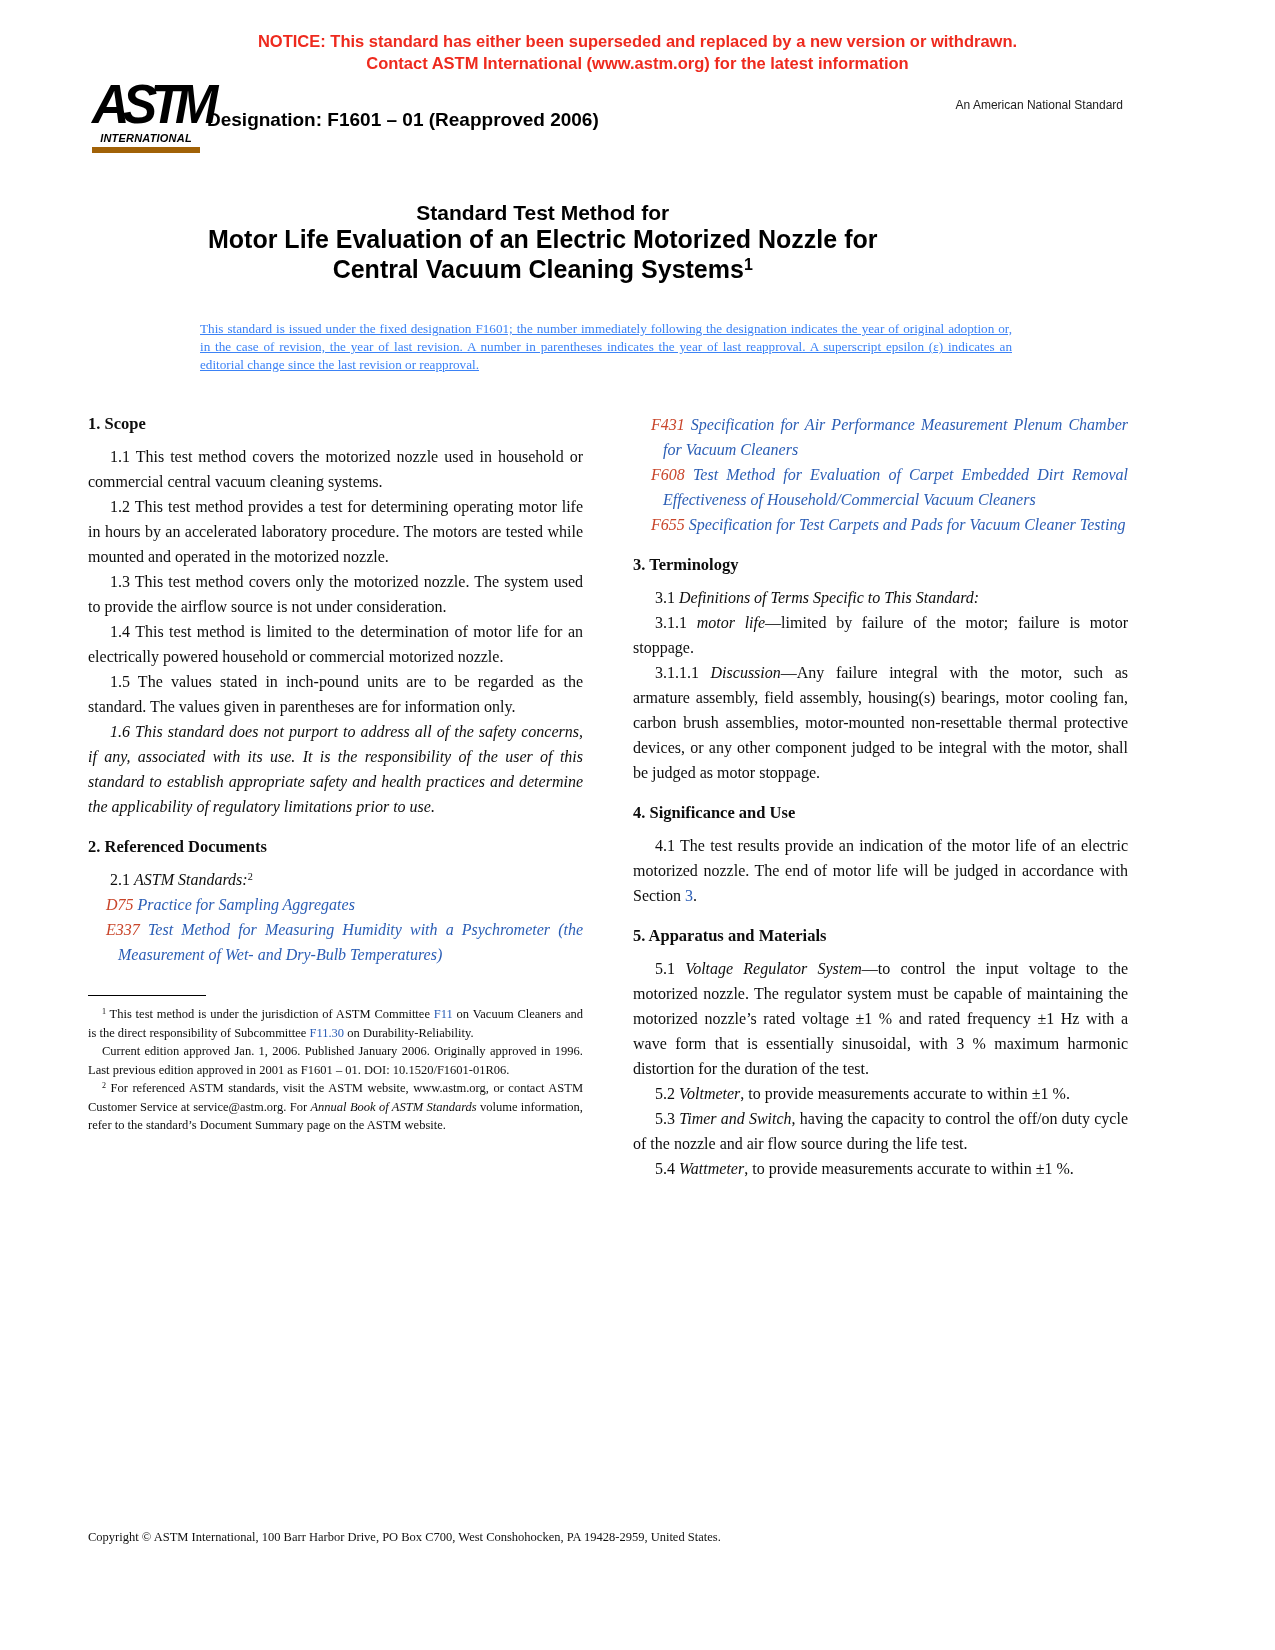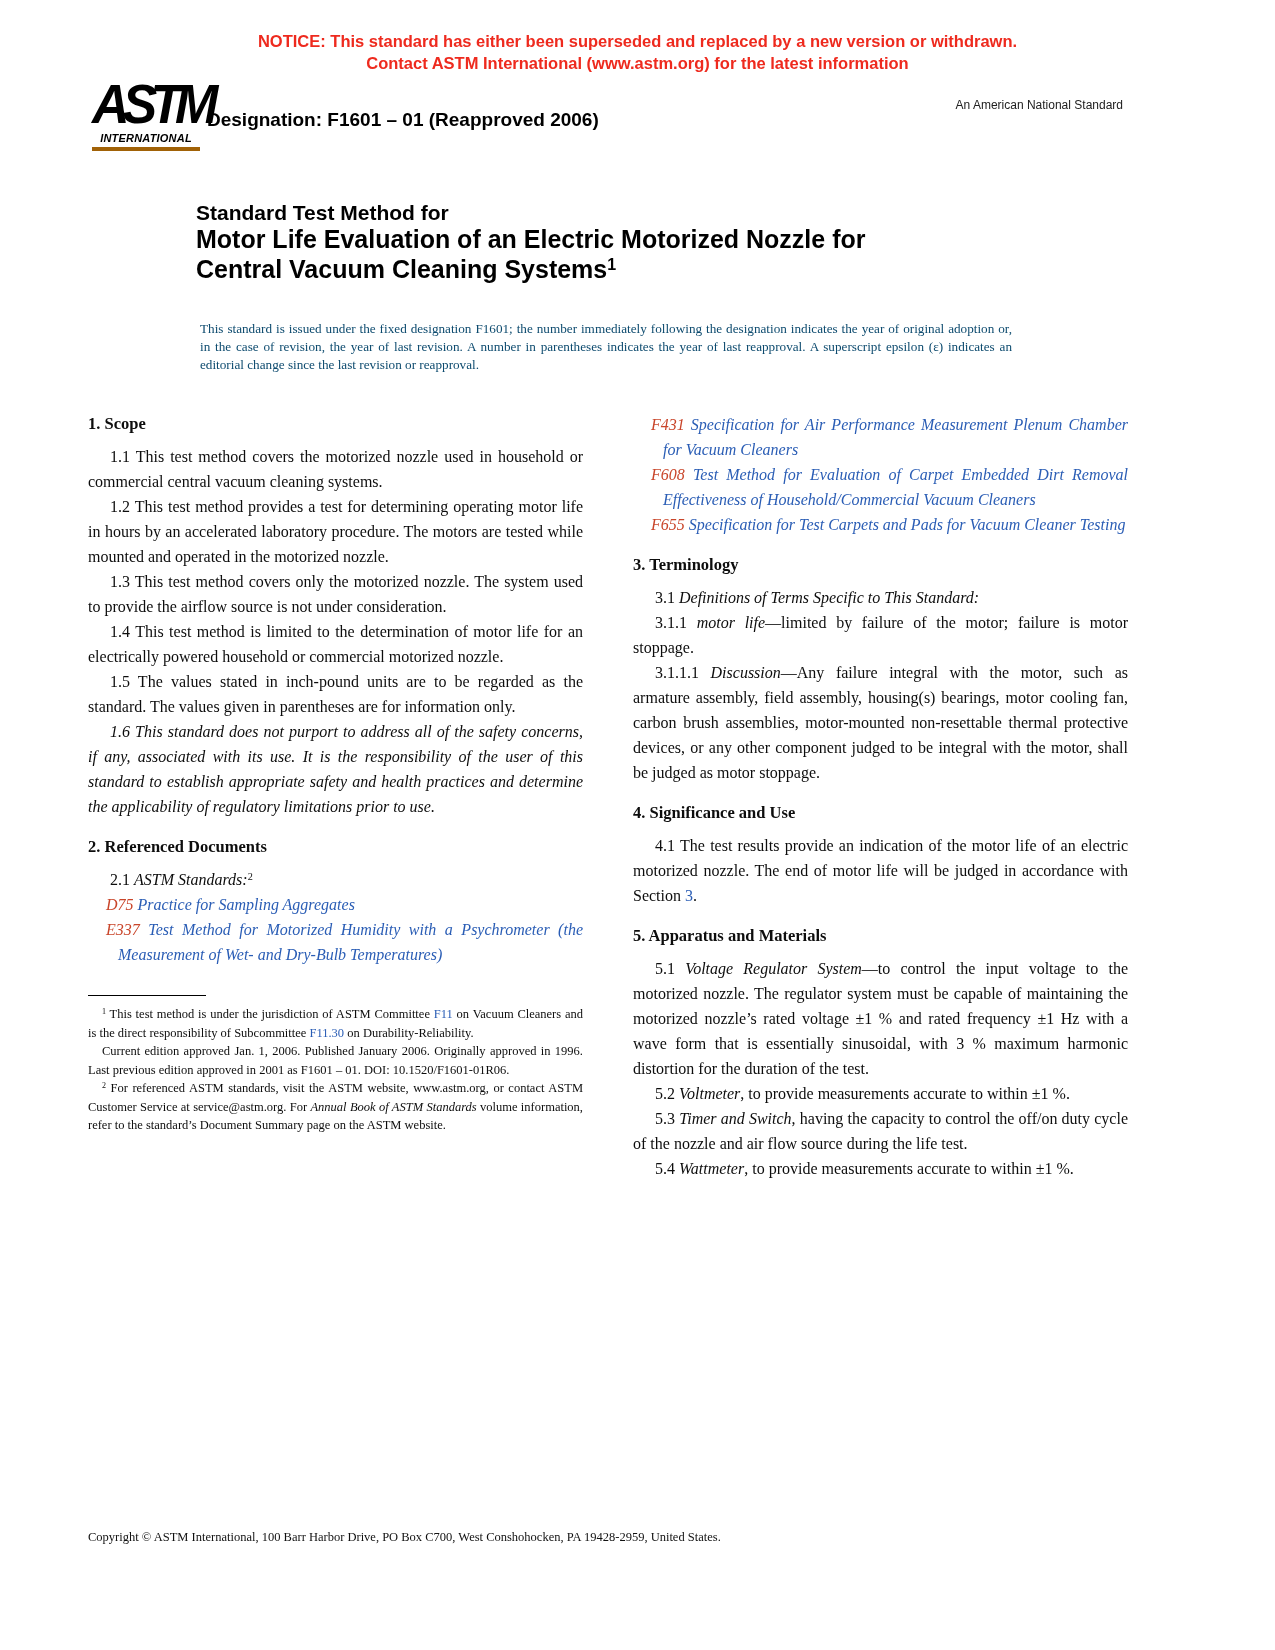--- a/index.html
+++ b/index.html
@@ -31,40 +31,40 @@
   .logo-mark{
     font-family:"Liberation Sans", sans-serif;
     font-weight:bold;font-style:italic;
     font-size:52px;line-height:0.95;letter-spacing:-7px;
     transform:scaleY(1.08);color:#000;
   }
   .logo-intl{
     font-family:"Liberation Sans", sans-serif;
     font-weight:bold;font-style:italic;
     font-size:11px;letter-spacing:0.2px;color:#000;
-    border-bottom:4px solid #a16207;padding-bottom:3px;margin-top:3px;
+    border-bottom:6px solid #a16207;padding-bottom:3px;margin-top:3px;
   }
   .designation{
     position:absolute;left:207px;top:109px;
     font-family:"Liberation Sans", sans-serif;
     font-weight:bold;font-size:19px;color:#000;
   }
   .ans{
     position:absolute;top:98px;right:152px;
     font-family:"Liberation Sans", sans-serif;
     font-size:12px;color:#222;margin-left:24px;
   }
   
-  .title{position:absolute;left:196px;top:200px;font-family:"Liberation Sans", sans-serif;font-weight:bold;color:#000;}
+  .title{position:absolute;left:208px;top:200px;font-family:"Liberation Sans", sans-serif;font-weight:bold;color:#000;text-align:center;}
   .title-sub{font-size:21px;line-height:1.2;}
   .title-main{font-size:25px;line-height:1.18;}
   
   .issuance{
     position:absolute;left:200px;top:320px;width:812px;
-    font-size:13.2px;line-height:18px;text-align:justify;color:#0c4a6e;
+    font-size:13.2px;line-height:18px;text-align:justify;color:#3b82f6;text-decoration:underline;
   }
   
   .columns{
     position:absolute;left:88px;top:412px;width:1040px;
     display:flex;gap:50px;
   }
   .col{width:503px;font-size:16px;line-height:25px;text-align:justify;color:#0d0d0d;}
   .sec{
     font-weight:bold;font-size:16.5px;line-height:24px;
     margin:16px 0 8px 0;text-align:left;
@@ -124,21 +124,21 @@
       <div class="sec">1. Scope</div>
       <p class="para"><span>1.1 This test method covers the motorized nozzle used in household or commercial central vacuum cleaning systems.</span></p>
       <p class="para"><span>1.2 This test method provides a test for determining operating motor life in hours by an accelerated laboratory procedure. The motors are tested while mounted and operated in the motorized nozzle.</span></p>
       <p class="para"><span>1.3 This test method covers only the motorized nozzle. The system used to provide the airflow source is not under consideration.</span></p>
       <p class="para"><span>1.4 This test method is limited to the determination of motor life for an electrically powered household or commercial motorized nozzle.</span></p>
       <p class="para"><span>1.5 The values stated in inch-pound units are to be regarded as the standard. The values given in parentheses are for information only.</span></p>
       <p class="para"><span class="seg-i">1.6 This standard does not purport to address all of the safety concerns, if any, associated with its use. It is the responsibility of the user of this standard to establish appropriate safety and health practices and determine the applicability of regulatory limitations prior to use.</span></p>
       <div class="sec">2. Referenced Documents</div>
       <p class="para"><span>2.1 </span><span class="seg-i">ASTM Standards:</span><span class="seg-sup">2</span></p>
       <p class="ref"><span class="seg-ref">D75</span><span class="seg-link"> Practice for Sampling Aggregates</span></p>
-      <p class="ref"><span class="seg-ref">E337</span><span class="seg-link"> Test Method for Motorized Humidity with a Psychrometer (the Measurement of Wet- and Dry-Bulb Temperatures)</span></p>
+      <p class="ref"><span class="seg-ref">E337</span><span class="seg-link"> Test Method for Measuring Humidity with a Psychrometer (the Measurement of Wet- and Dry-Bulb Temperatures)</span></p>
 
       <div class="footnotes">
         <div class="fn-rule"></div>
         <p class="fn"><span class="seg-sup">1</span><span> This test method is under the jurisdiction of ASTM Committee </span><span class="seg-link">F11</span><span> on Vacuum Cleaners and is the direct responsibility of Subcommittee </span><span class="seg-link">F11.30</span><span> on Durability-Reliability.</span></p>
         <p class="fn">Current edition approved Jan. 1, 2006. Published January 2006. Originally approved in 1996. Last previous edition approved in 2001 as F1601 – 01. DOI: 10.1520/F1601-01R06.</p>
         <p class="fn"><span class="seg-sup">2</span><span> For referenced ASTM standards, visit the ASTM website, www.astm.org, or contact ASTM Customer Service at service@astm.org. For </span><span class="seg-i">Annual Book of ASTM Standards</span><span> volume information, refer to the standard’s Document Summary page on the ASTM website.</span></p>
       </div>
     </div>
 
     <div class="col">

